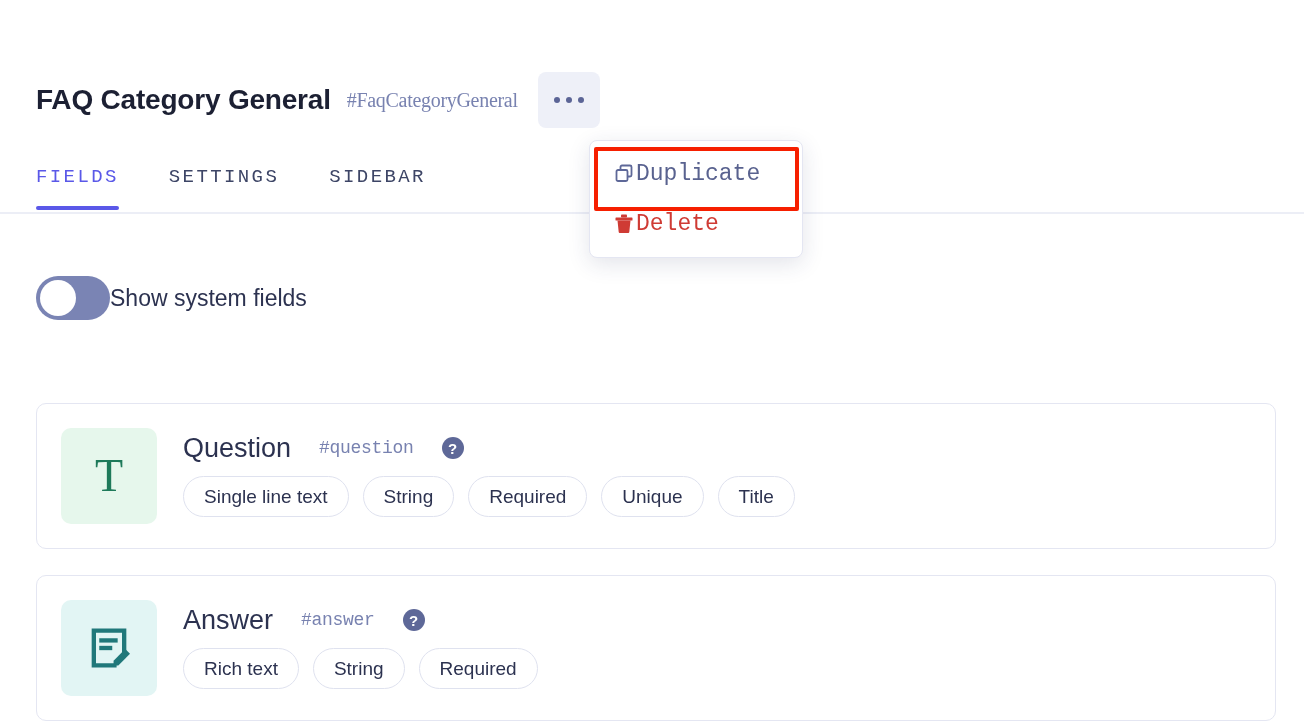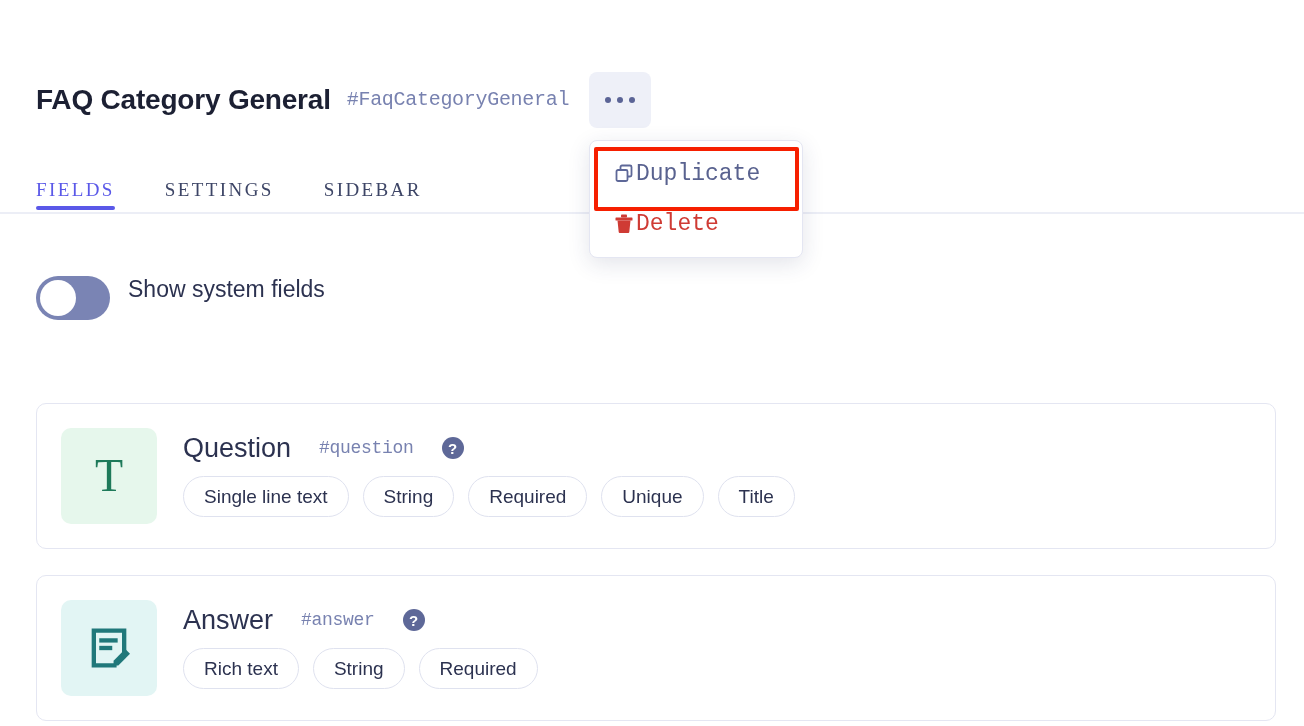--- a/index.html
+++ b/index.html
@@ -34,21 +34,21 @@
   .page-title {
     font-size: 28px;
     font-weight: 700;
     color: #1c2033;
     letter-spacing: -0.2px;
     line-height: 1;
     white-space: nowrap;
   }
 
   .page-slug {
-    font-family: Liberation Mono, monospace;
+    font-family: Liberation Serif, serif;
     font-size: 20px;
     color: #7882b0;
     line-height: 1;
     white-space: nowrap;
     letter-spacing: -0.3px;
   }
 
   .more-button {
     width: 62px;
     height: 56px;
@@ -79,25 +79,25 @@
     align-items: flex-end;
     height: 58px;
   }
   .tab {
     font-size: 19px;
     letter-spacing: 2.4px;
     font-weight: 500;
     color: #3d4566;
     background: none;
     border: none;
-    padding: 0 0 9px 0;
+    padding: 0 0 22px 0;
     margin-right: 50px;
     cursor: pointer;
     position: relative;
-    font-family: Liberation Serif, serif;
+    font-family: Liberation Mono, monospace;
   }
   .tab.active { color: #5a58e8; }
   .tab.active::after {
     content: "";
     position: absolute;
     left: 0; right: 0;
     bottom: 0;
     height: 4px;
     background: #5a58e8;
     border-radius: 2px;
@@ -111,21 +111,21 @@
     height: 2px;
     background: #eceef6;
   }
 
   
   .toggle-row {
     position: absolute;
     top: 232px;
     left: 36px;
     display: flex;
-    gap: 18px;
+    align-items: center;
   }
   .switch {
     width: 74px;
     height: 44px;
     border-radius: 22px;
     background: #7a84b4;
     position: relative;
     cursor: pointer;
     border: none;
     flex: none;

